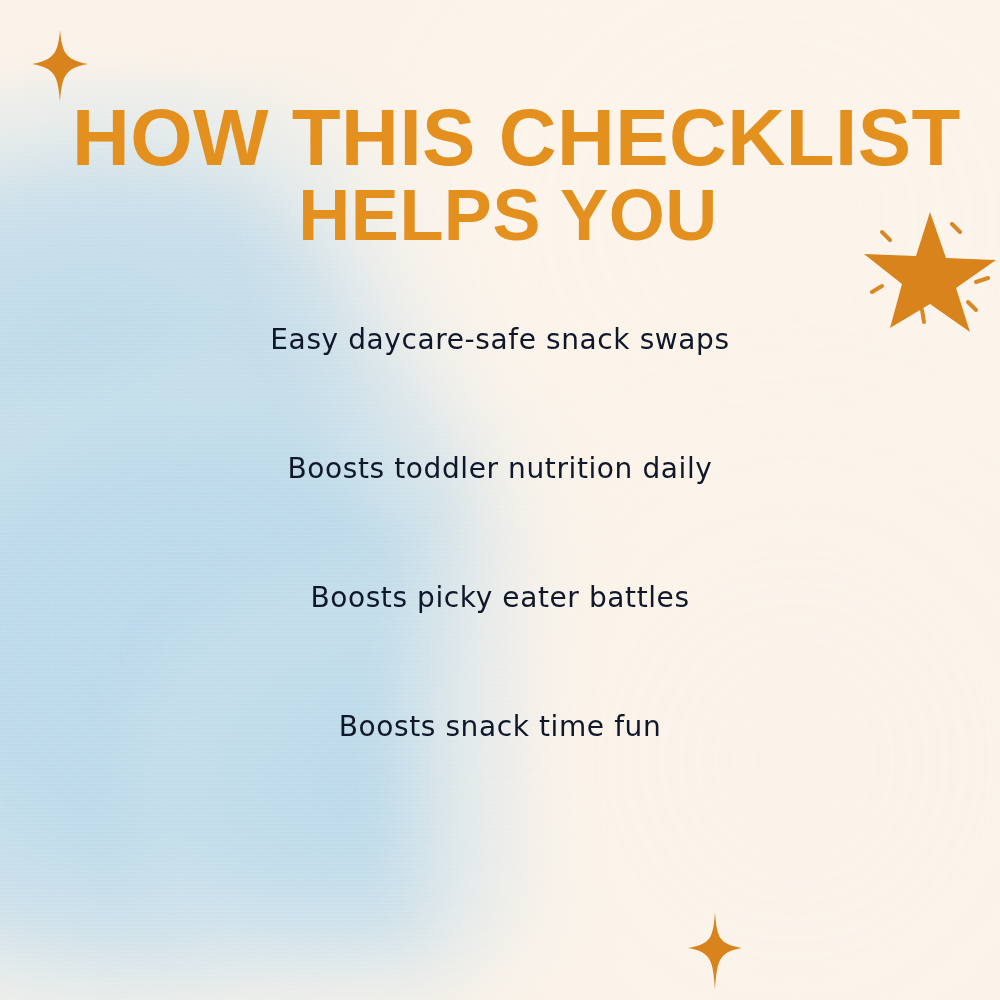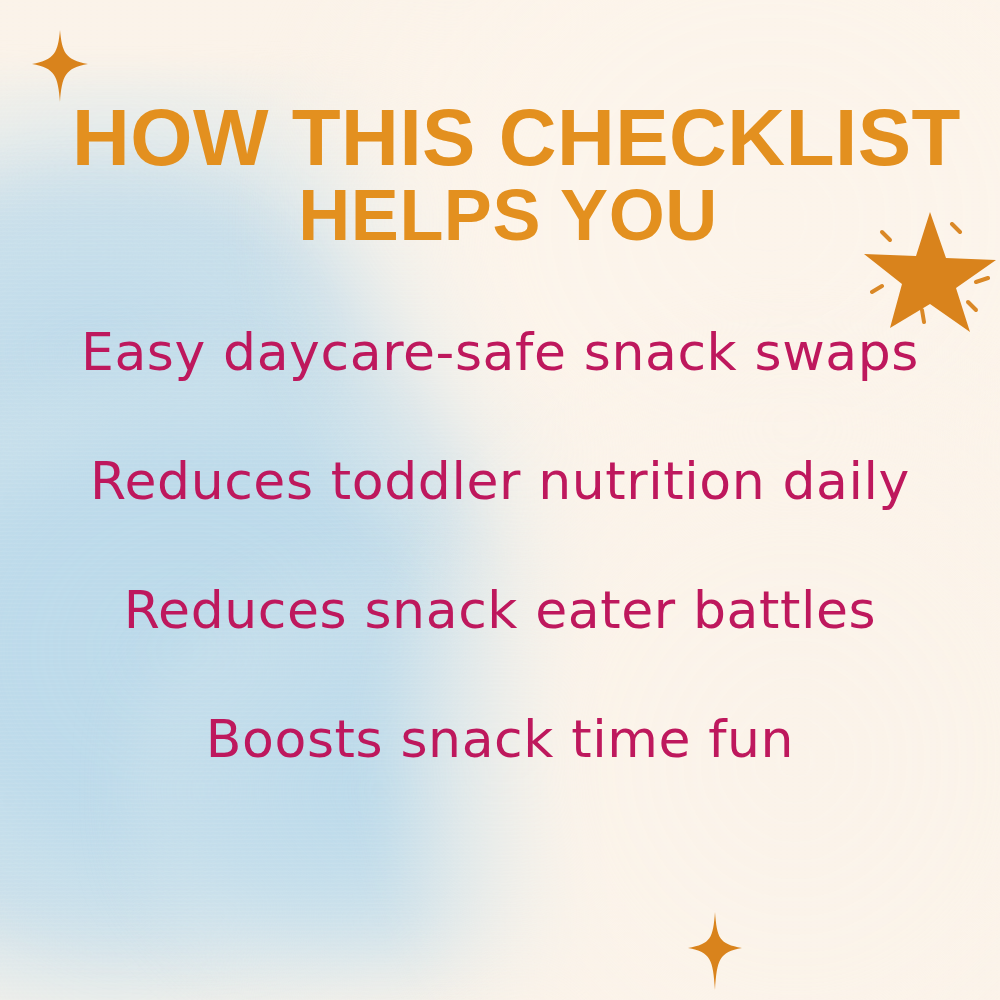--- a/index.html
+++ b/index.html
@@ -159,23 +159,23 @@
   
   .benefits {
     position: absolute;
     top: 326px;
     left: 0;
     right: 0;
   }
   .benefit {
     display: block;
     text-align: center;
-    color: #be185d;
+    color: #0f172a;
     font-family: "DejaVu Sans", sans-serif;
-    font-size: 52px;
+    font-size: 28px;
     font-weight: 400;
     letter-spacing: 0.6px;
     height: 129px;
     line-height: 1;
     white-space: nowrap;
   }
 
   
   .deco { position: absolute; }
 
@@ -201,22 +201,22 @@
 
   <div class="content">
 
     <h1 class="title">
       <span class="line line1">How This Checklist</span>
       <span class="line line2">Helps You</span>
     </h1>
 
     <div class="benefits">
       <span class="benefit">Easy daycare-safe snack swaps</span>
-      <span class="benefit">Reduces toddler nutrition daily</span>
-      <span class="benefit">Reduces snack eater battles</span>
+      <span class="benefit">Boosts toddler nutrition daily</span>
+      <span class="benefit">Boosts picky eater battles</span>
       <span class="benefit">Boosts snack time fun</span>
     </div>
 
     <div class="deco sparkle-tl">
       <svg viewBox="0 0 56 72" width="56" height="72" aria-hidden="true">
         <path d="M28 0 C30 22 33 30 56 34 C33 38 30 46 28 72 C26 46 23 38 0 34 C23 30 26 22 28 0 Z" fill="#d9831c"></path>
       </svg>
     </div>
 
     <div class="deco star-tr">

